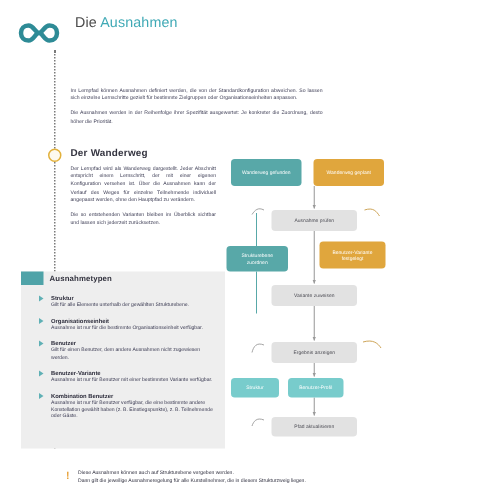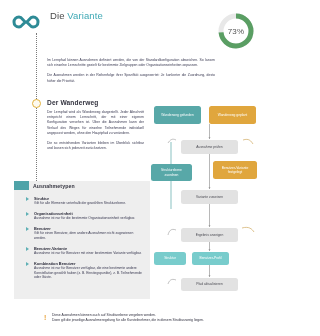--- a/index.html
+++ b/index.html
@@ -248,31 +248,24 @@
 
   <div class="header">
     <span class="infinity-icon">
       <svg viewBox="0 0 30 16" width="30" height="16" aria-hidden="true">
         <path d="M8,3 C11.5,3 12.5,8 15,8 C17.5,8 18.5,3 22,3 C25,3 27,5.2 27,8 C27,10.8 25,13 22,13 C18.5,13 17.5,8 15,8 C12.5,8 11.5,13 8,13 C5,13 3,10.8 3,8 C3,5.2 5,3 8,3 Z" fill="none" stroke="currentColor" stroke-width="3"></path>
       </svg>
     </span>
 
     <div class="title-block">
       <div>
-        <span>Die </span><span class="title-accent">Variante</span>
+        <span>Die </span><span class="title-accent">Ausnahmen</span>
       </div>
     </div>
 
-    <div class="donut-wrap">
-      <svg width="40" height="40" viewBox="0 0 40 40" aria-hidden="true">
-        <circle cx="20" cy="20" r="15" fill="none" stroke="#e8e8e8" stroke-width="5"></circle>
-        <circle id="donut-arc" cx="20" cy="20" r="15" fill="none" stroke="#5a9e63" stroke-width="5" stroke-linecap="butt" transform="rotate(-90 20 20)" stroke-dasharray="68.80 25.45"></circle>
-      </svg>
-      <span class="donut-label">73%</span>
-    </div>
   </div>
 
   <div class="timeline"></div>
   <div class="timeline-dot"></div>
 
   <div class="intro">
     <p class="para">Im Lernpfad können Ausnahmen definiert werden, die von der Standardkonfiguration abweichen. So lassen sich einzelne Lernschritte gezielt für bestimmte Zielgruppen oder Organisationseinheiten anpassen.</p>
     <p class="para">Die Ausnahmen werden in der Reihenfolge ihrer Spezifität ausgewertet: Je konkreter die Zuordnung, desto höher die Priorität.</p>
   </div>
 

